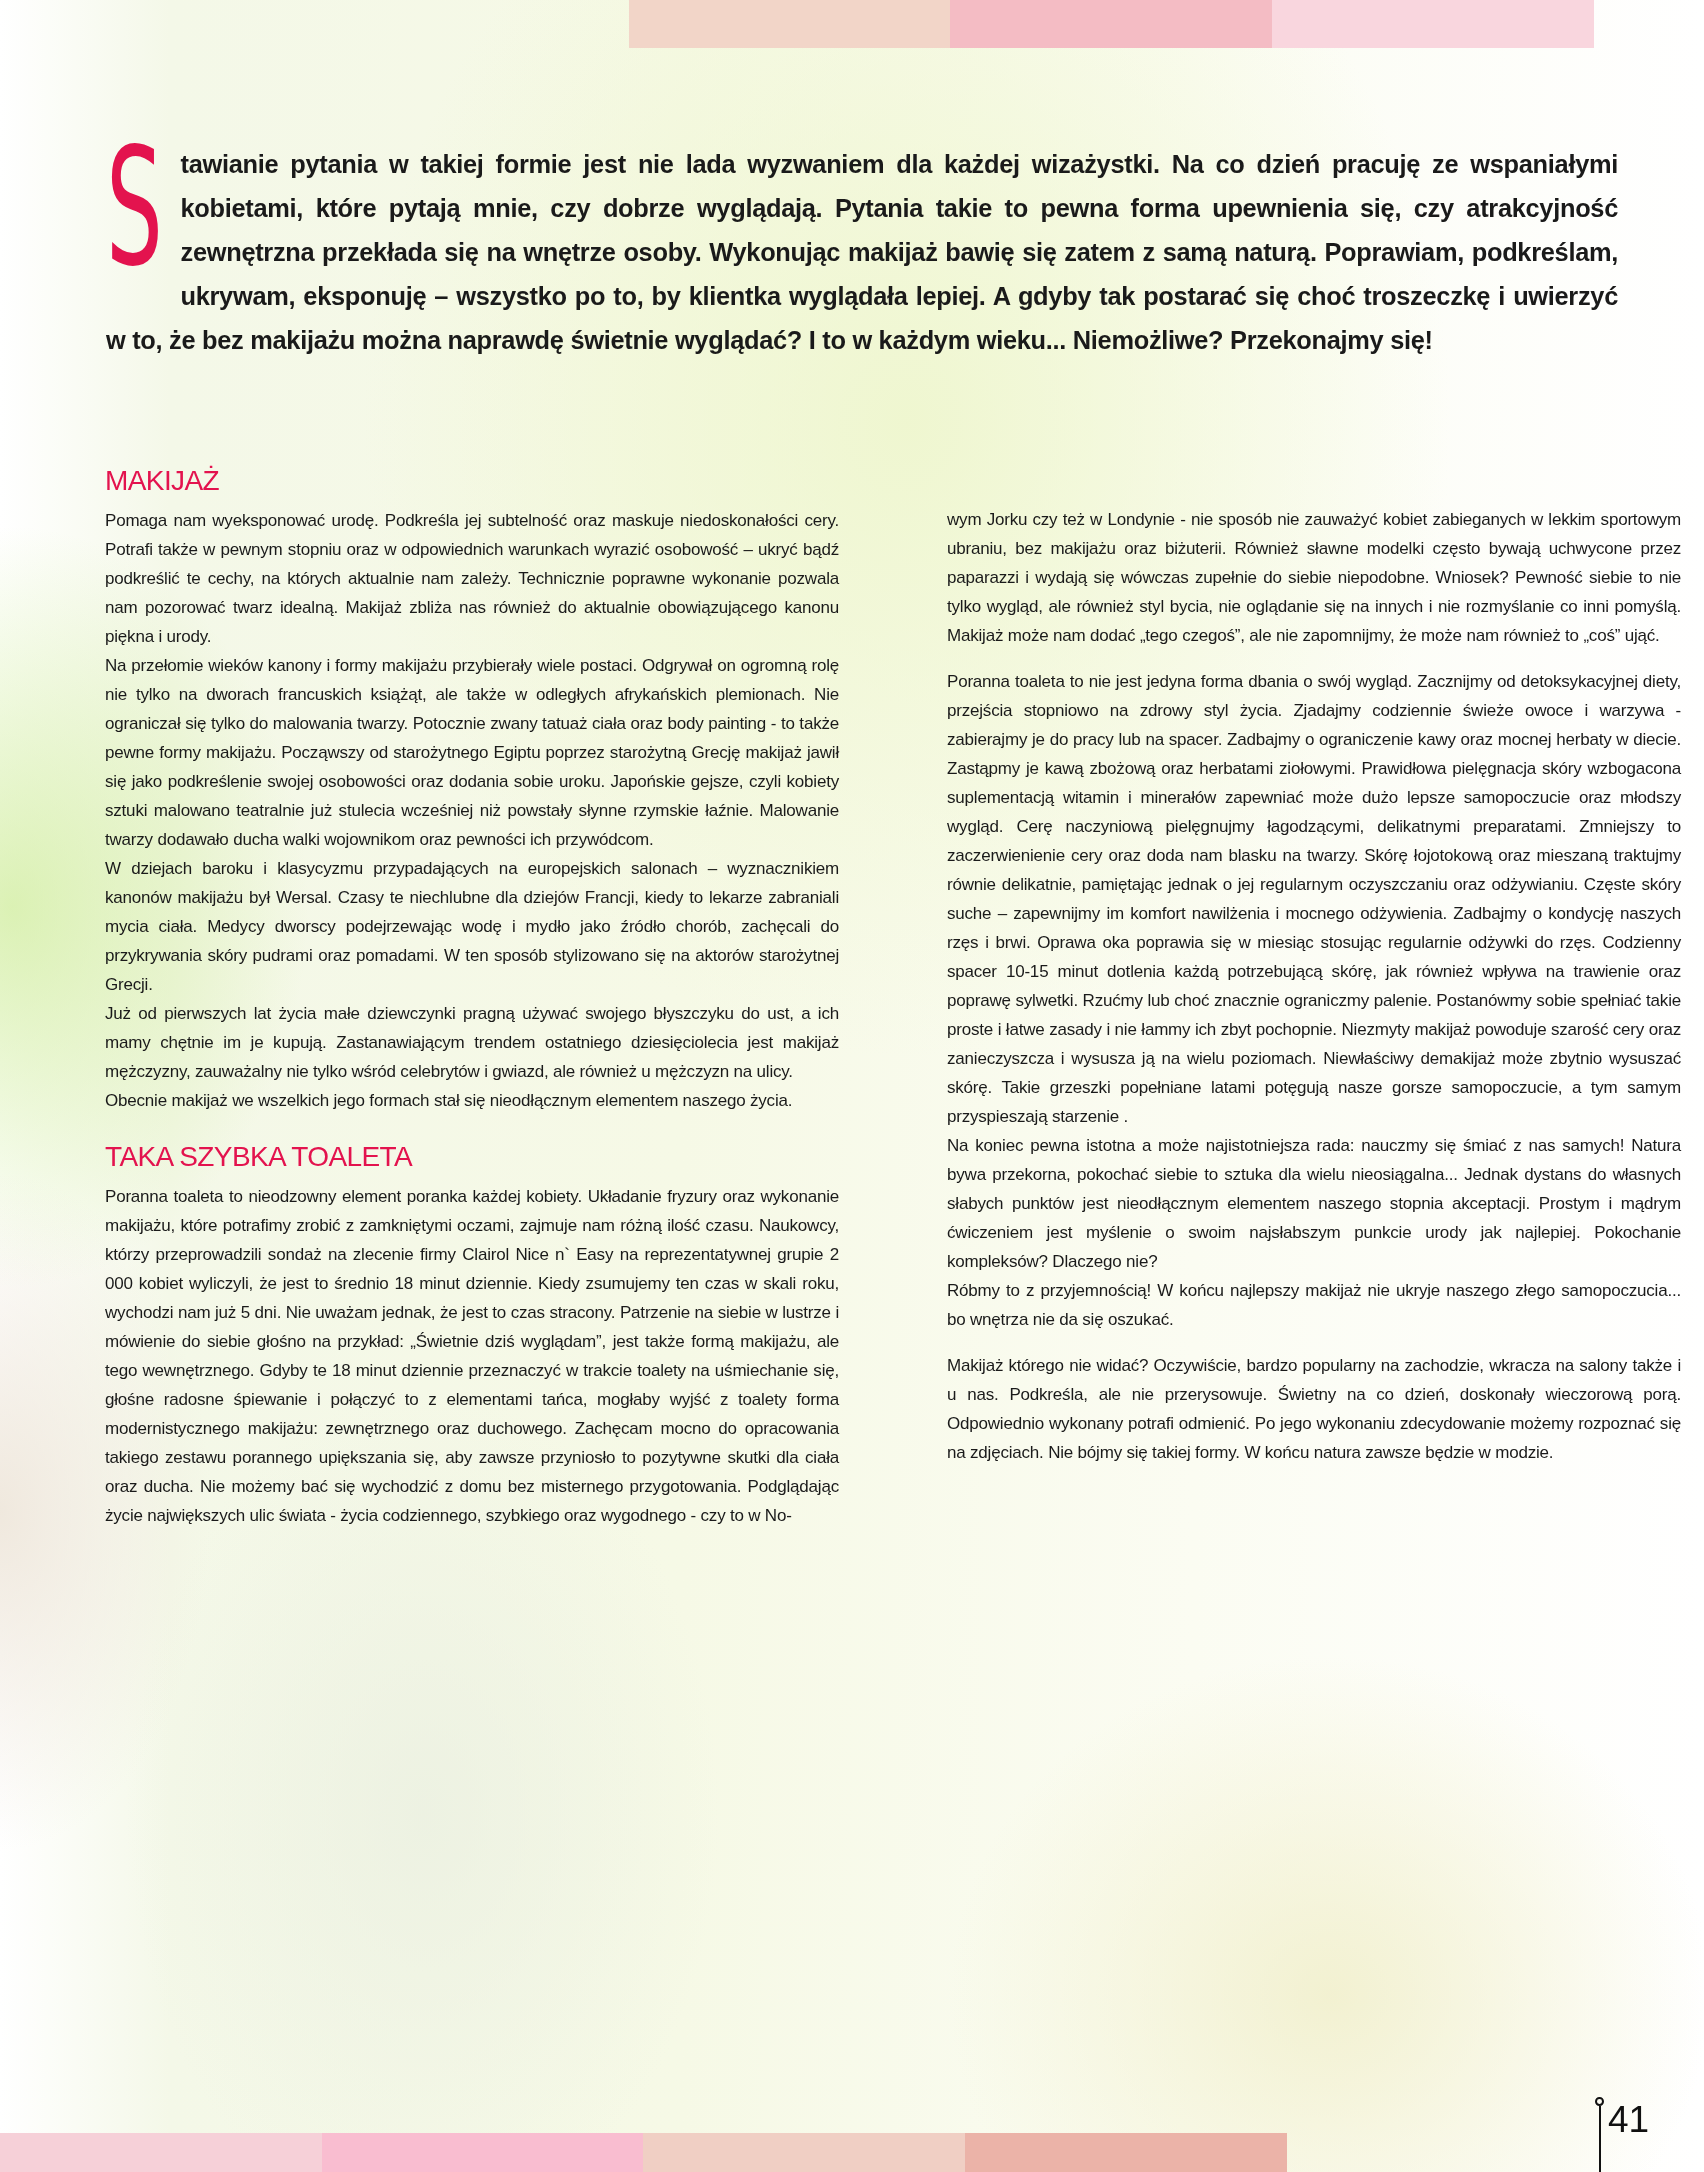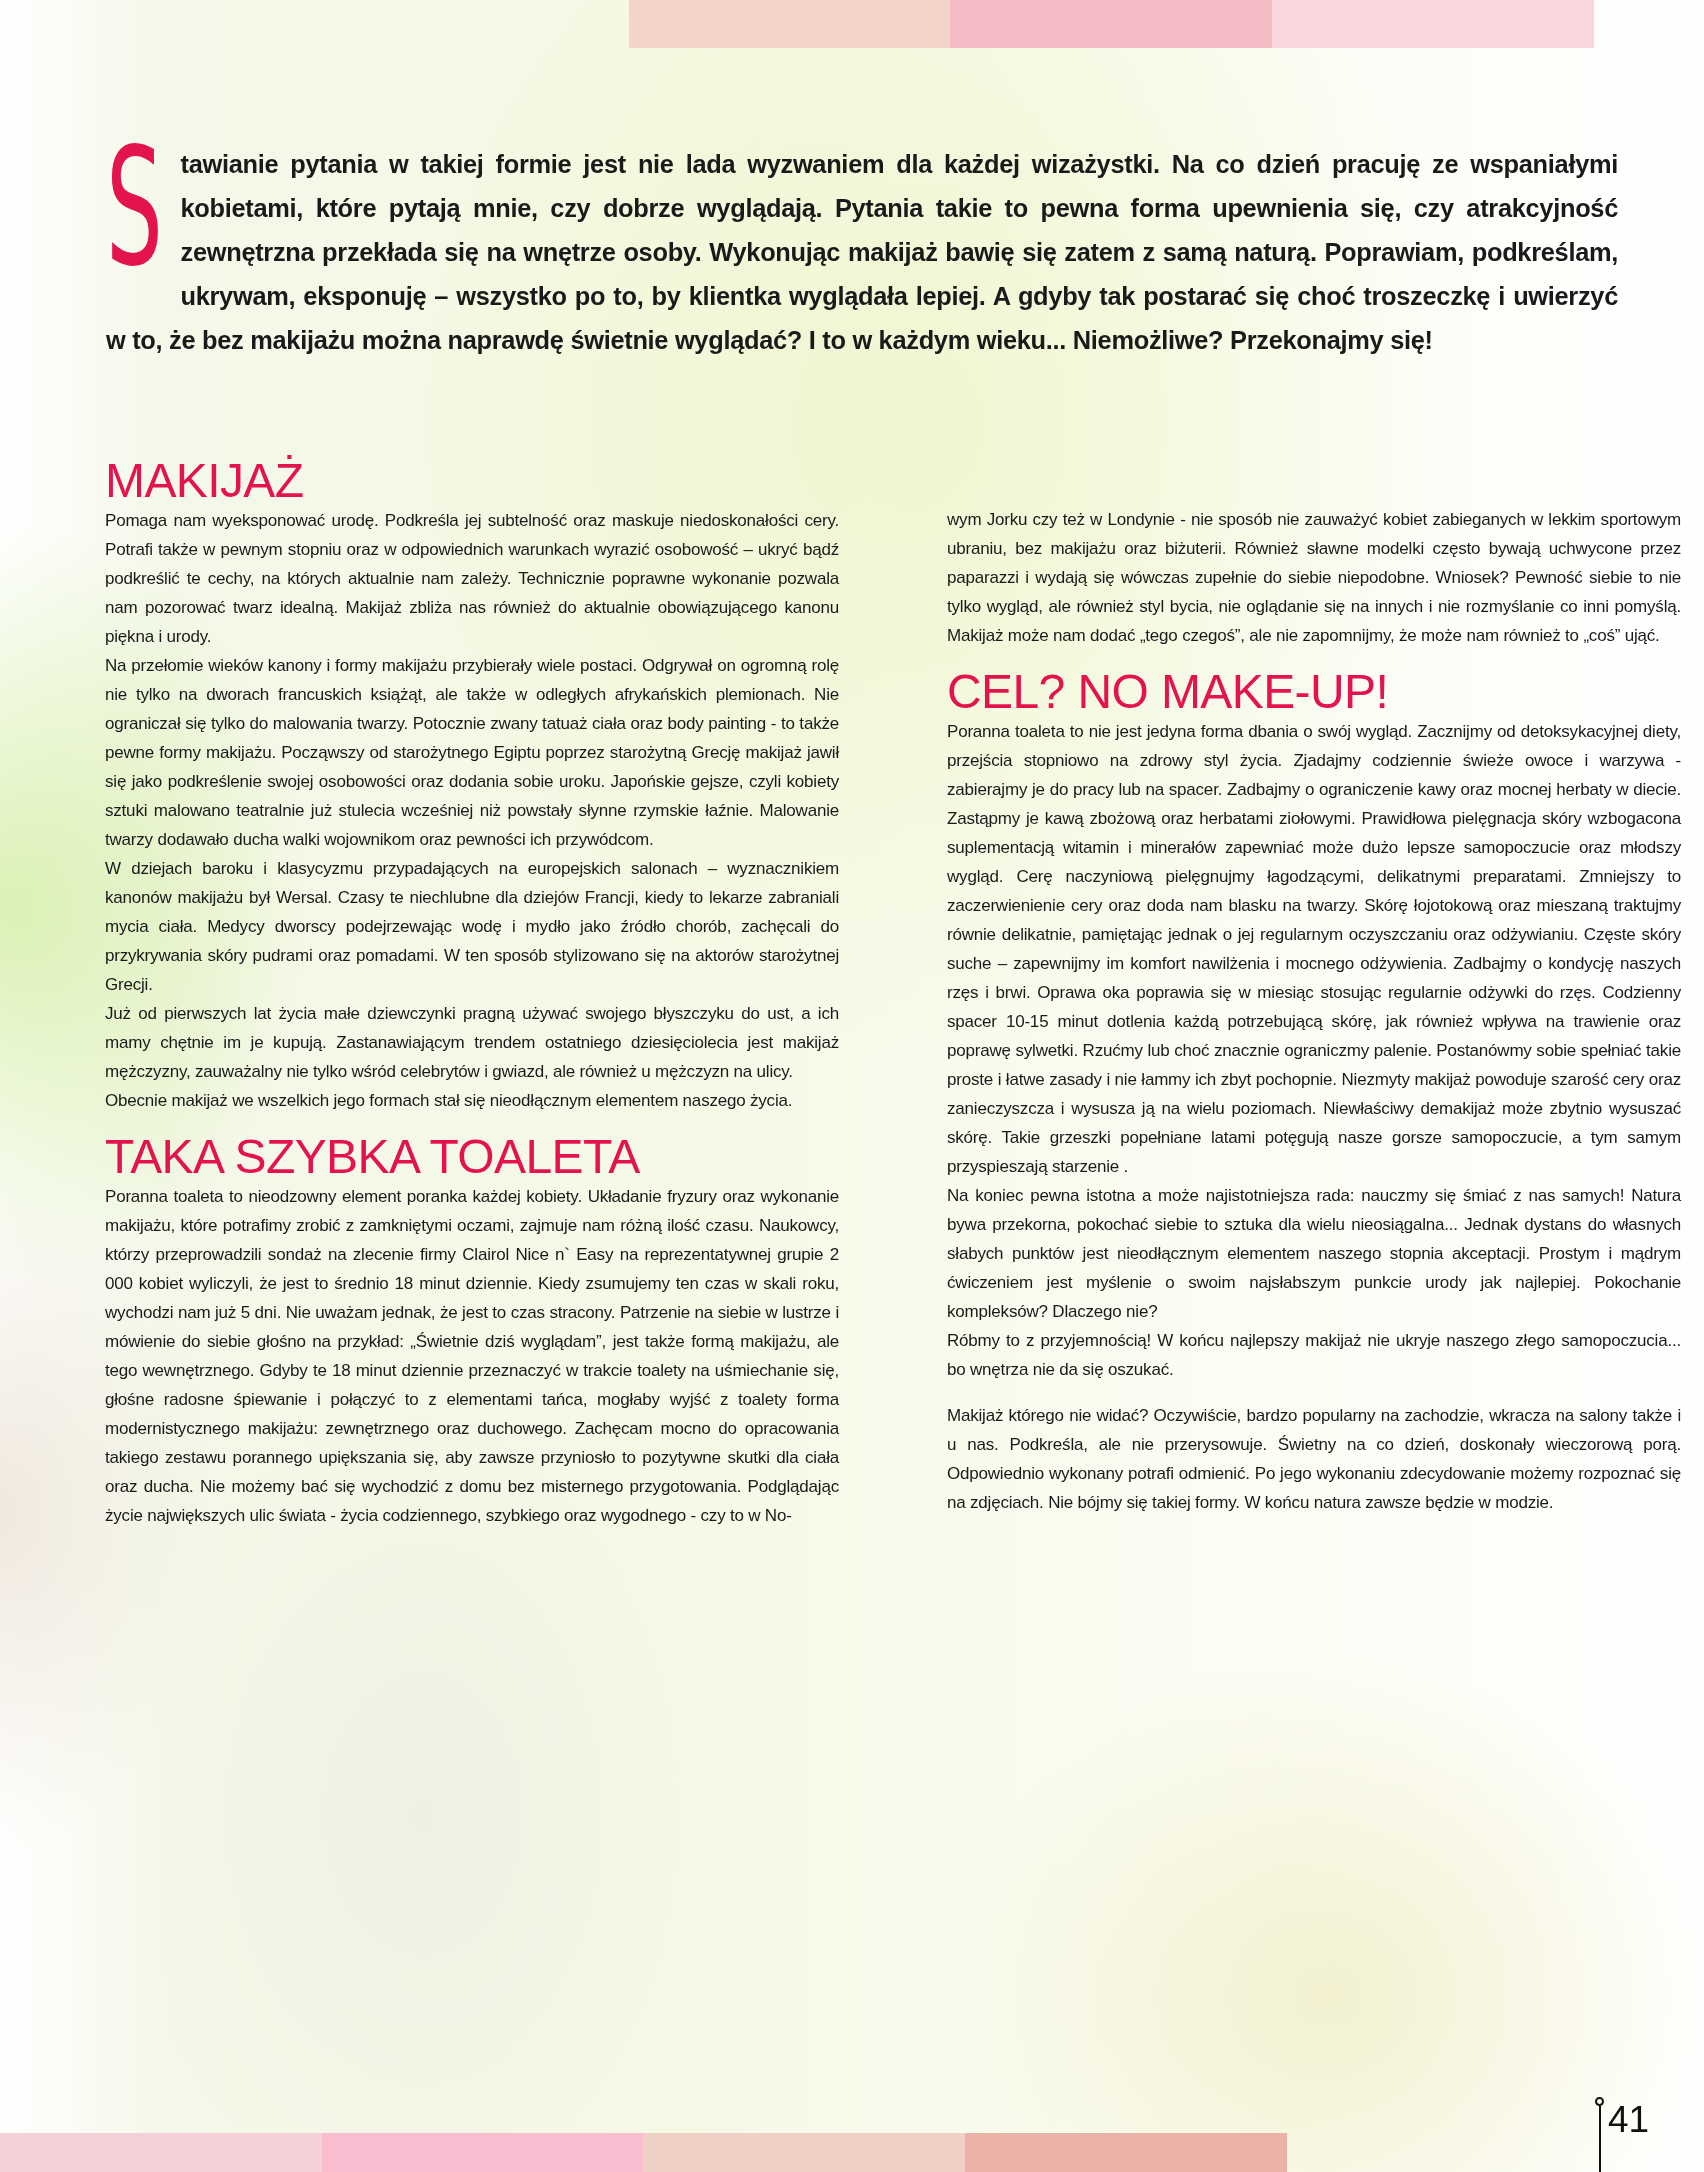--- a/index.html
+++ b/index.html
@@ -34,21 +34,21 @@
       font-family: "DejaVu Sans", sans-serif; transform: scaleX(0.55); transform-origin: left top;
       width: 60px;
     }
 
     .col { position: absolute; z-index: 2; width: 734px; }
     .col-left { left: 105px; top: 456px; }
     .col-right { left: 920px; top: 505px; margin-left: 27px; }
 
     h2.section {
       margin: 0; font-weight: normal; color: #e3134e;
-      font-size: 48px; line-height: 50px; letter-spacing: -0.6px;
+      font-size: 28px; line-height: 50px; letter-spacing: -0.6px;
       font-family: "Liberation Sans", sans-serif;
     }
     p.body {
       margin: 0; font-size: 17px; line-height: 29px; text-align: justify;
       letter-spacing: -0.2px;
     }
     .gap { height: 17px; }
 
     .page-num {
       position: absolute; z-index: 2; left: 1608px; top: 2099px;
@@ -80,21 +80,20 @@
   <p class="body">Już od pierwszych lat życia małe dziewczynki pragną używać swojego błyszczyku do ust, a ich mamy chętnie im je kupują. Zastanawiającym trendem ostatniego dziesięciolecia jest makijaż mężczyzny, zauważalny nie tylko wśród celebrytów i gwiazd, ale również u mężczyzn na ulicy.</p>
   <p class="body">Obecnie makijaż we wszelkich jego formach stał się nieodłącznym elementem naszego życia.</p>
   <div class="gap"></div>
   <h2 class="section">TAKA SZYBKA TOALETA</h2>
   <p class="body">Poranna toaleta to nieodzowny element poranka każdej kobiety. Układanie fryzury oraz wykonanie makijażu, które potrafimy zrobić z zamkniętymi oczami, zajmuje nam różną ilość czasu. Naukowcy, którzy przeprowadzili sondaż na zlecenie firmy Clairol Nice n` Easy na reprezentatywnej grupie 2 000 kobiet wyliczyli, że jest to średnio 18 minut dziennie. Kiedy zsumujemy ten czas w skali roku, wychodzi nam już 5 dni. Nie uważam jednak, że jest to czas stracony. Patrzenie na siebie w lustrze i mówienie do siebie głośno na przykład: „Świetnie dziś wyglądam”, jest także formą makijażu, ale tego wewnętrznego. Gdyby te 18 minut dziennie przeznaczyć w trakcie toalety na uśmiechanie się, głośne radosne śpiewanie i połączyć to z elementami tańca, mogłaby wyjść z toalety forma modernistycznego makijażu: zewnętrznego oraz duchowego. Zachęcam mocno do opracowania takiego zestawu porannego upiększania się, aby zawsze przyniosło to pozytywne skutki dla ciała oraz ducha. Nie możemy bać się wychodzić z domu bez misternego przygotowania. Podglądając życie największych ulic świata - życia codziennego, szybkiego oraz wygodnego - czy to w No-</p>
 </div>
 
 <div class="col col-right">
   <p class="body">wym Jorku czy też w Londynie - nie sposób nie zauważyć kobiet zabieganych w lekkim sportowym ubraniu, bez makijażu oraz biżuterii. Również sławne modelki często bywają uchwycone przez paparazzi i wydają się wówczas zupełnie do siebie niepodobne. Wniosek? Pewność siebie to nie tylko wygląd, ale również styl bycia, nie oglądanie się na innych i nie rozmyślanie co inni pomyślą. Makijaż może nam dodać „tego czegoś”, ale nie zapomnijmy, że może nam również to „coś” ująć.</p>
   <div class="gap"></div>
-  <h2 class="section">CEL? NO MAKE-UP!</h2>
   <p class="body">Poranna toaleta to nie jest jedyna forma dbania o swój wygląd. Zacznijmy od detoksykacyjnej diety, przejścia stopniowo na zdrowy styl życia. Zjadajmy codziennie świeże owoce i warzywa - zabierajmy je do pracy lub na spacer. Zadbajmy o ograniczenie kawy oraz mocnej herbaty w diecie. Zastąpmy je kawą zbożową oraz herbatami ziołowymi. Prawidłowa pielęgnacja skóry wzbogacona suplementacją witamin i minerałów zapewniać może dużo lepsze samopoczucie oraz młodszy wygląd. Cerę naczyniową pielęgnujmy łagodzącymi, delikatnymi preparatami. Zmniejszy to zaczerwienienie cery oraz doda nam blasku na twarzy. Skórę łojotokową oraz mieszaną traktujmy równie delikatnie, pamiętając jednak o jej regularnym oczyszczaniu oraz odżywianiu. Częste skóry suche – zapewnijmy im komfort nawilżenia i mocnego odżywienia. Zadbajmy o kondycję naszych rzęs i brwi. Oprawa oka poprawia się w miesiąc stosując regularnie odżywki do rzęs. Codzienny spacer 10-15 minut dotlenia każdą potrzebującą skórę, jak również wpływa na trawienie oraz poprawę sylwetki. Rzućmy lub choć znacznie ograniczmy palenie. Postanówmy sobie spełniać takie proste i łatwe zasady i nie łammy ich zbyt pochopnie. Niezmyty makijaż powoduje szarość cery oraz zanieczyszcza i wysusza ją na wielu poziomach. Niewłaściwy demakijaż może zbytnio wysuszać skórę. Takie grzeszki popełniane latami potęgują nasze gorsze samopoczucie, a tym samym przyspieszają starzenie .</p>
   <p class="body">Na koniec pewna istotna a może najistotniejsza rada: nauczmy się śmiać z nas samych! Natura bywa przekorna, pokochać siebie to sztuka dla wielu nieosiągalna... Jednak dystans do własnych słabych punktów jest nieodłącznym elementem naszego stopnia akceptacji. Prostym i mądrym ćwiczeniem jest myślenie o swoim najsłabszym punkcie urody jak najlepiej. Pokochanie kompleksów? Dlaczego nie?</p>
   <p class="body">Róbmy to z przyjemnością! W końcu najlepszy makijaż nie ukryje naszego złego samopoczucia... bo wnętrza nie da się oszukać.</p>
   <div class="gap"></div>
   <p class="body">Makijaż którego nie widać? Oczywiście, bardzo popularny na zachodzie, wkracza na salony także i u nas. Podkreśla, ale nie przerysowuje. Świetny na co dzień, doskonały wieczorową porą. Odpowiednio wykonany potrafi odmienić. Po jego wykonaniu zdecydowanie możemy rozpoznać się na zdjęciach. Nie bójmy się takiej formy. W końcu natura zawsze będzie w modzie.</p>
 </div>
 
 <div class="swatch bottom-bar" style="left:0px;background:#f6d0d8;"></div>
 <div class="swatch bottom-bar" style="left:322px;background:#f9bdd0;"></div>
 <div class="swatch bottom-bar" style="left:643px;background:#f0cfc4;"></div>

